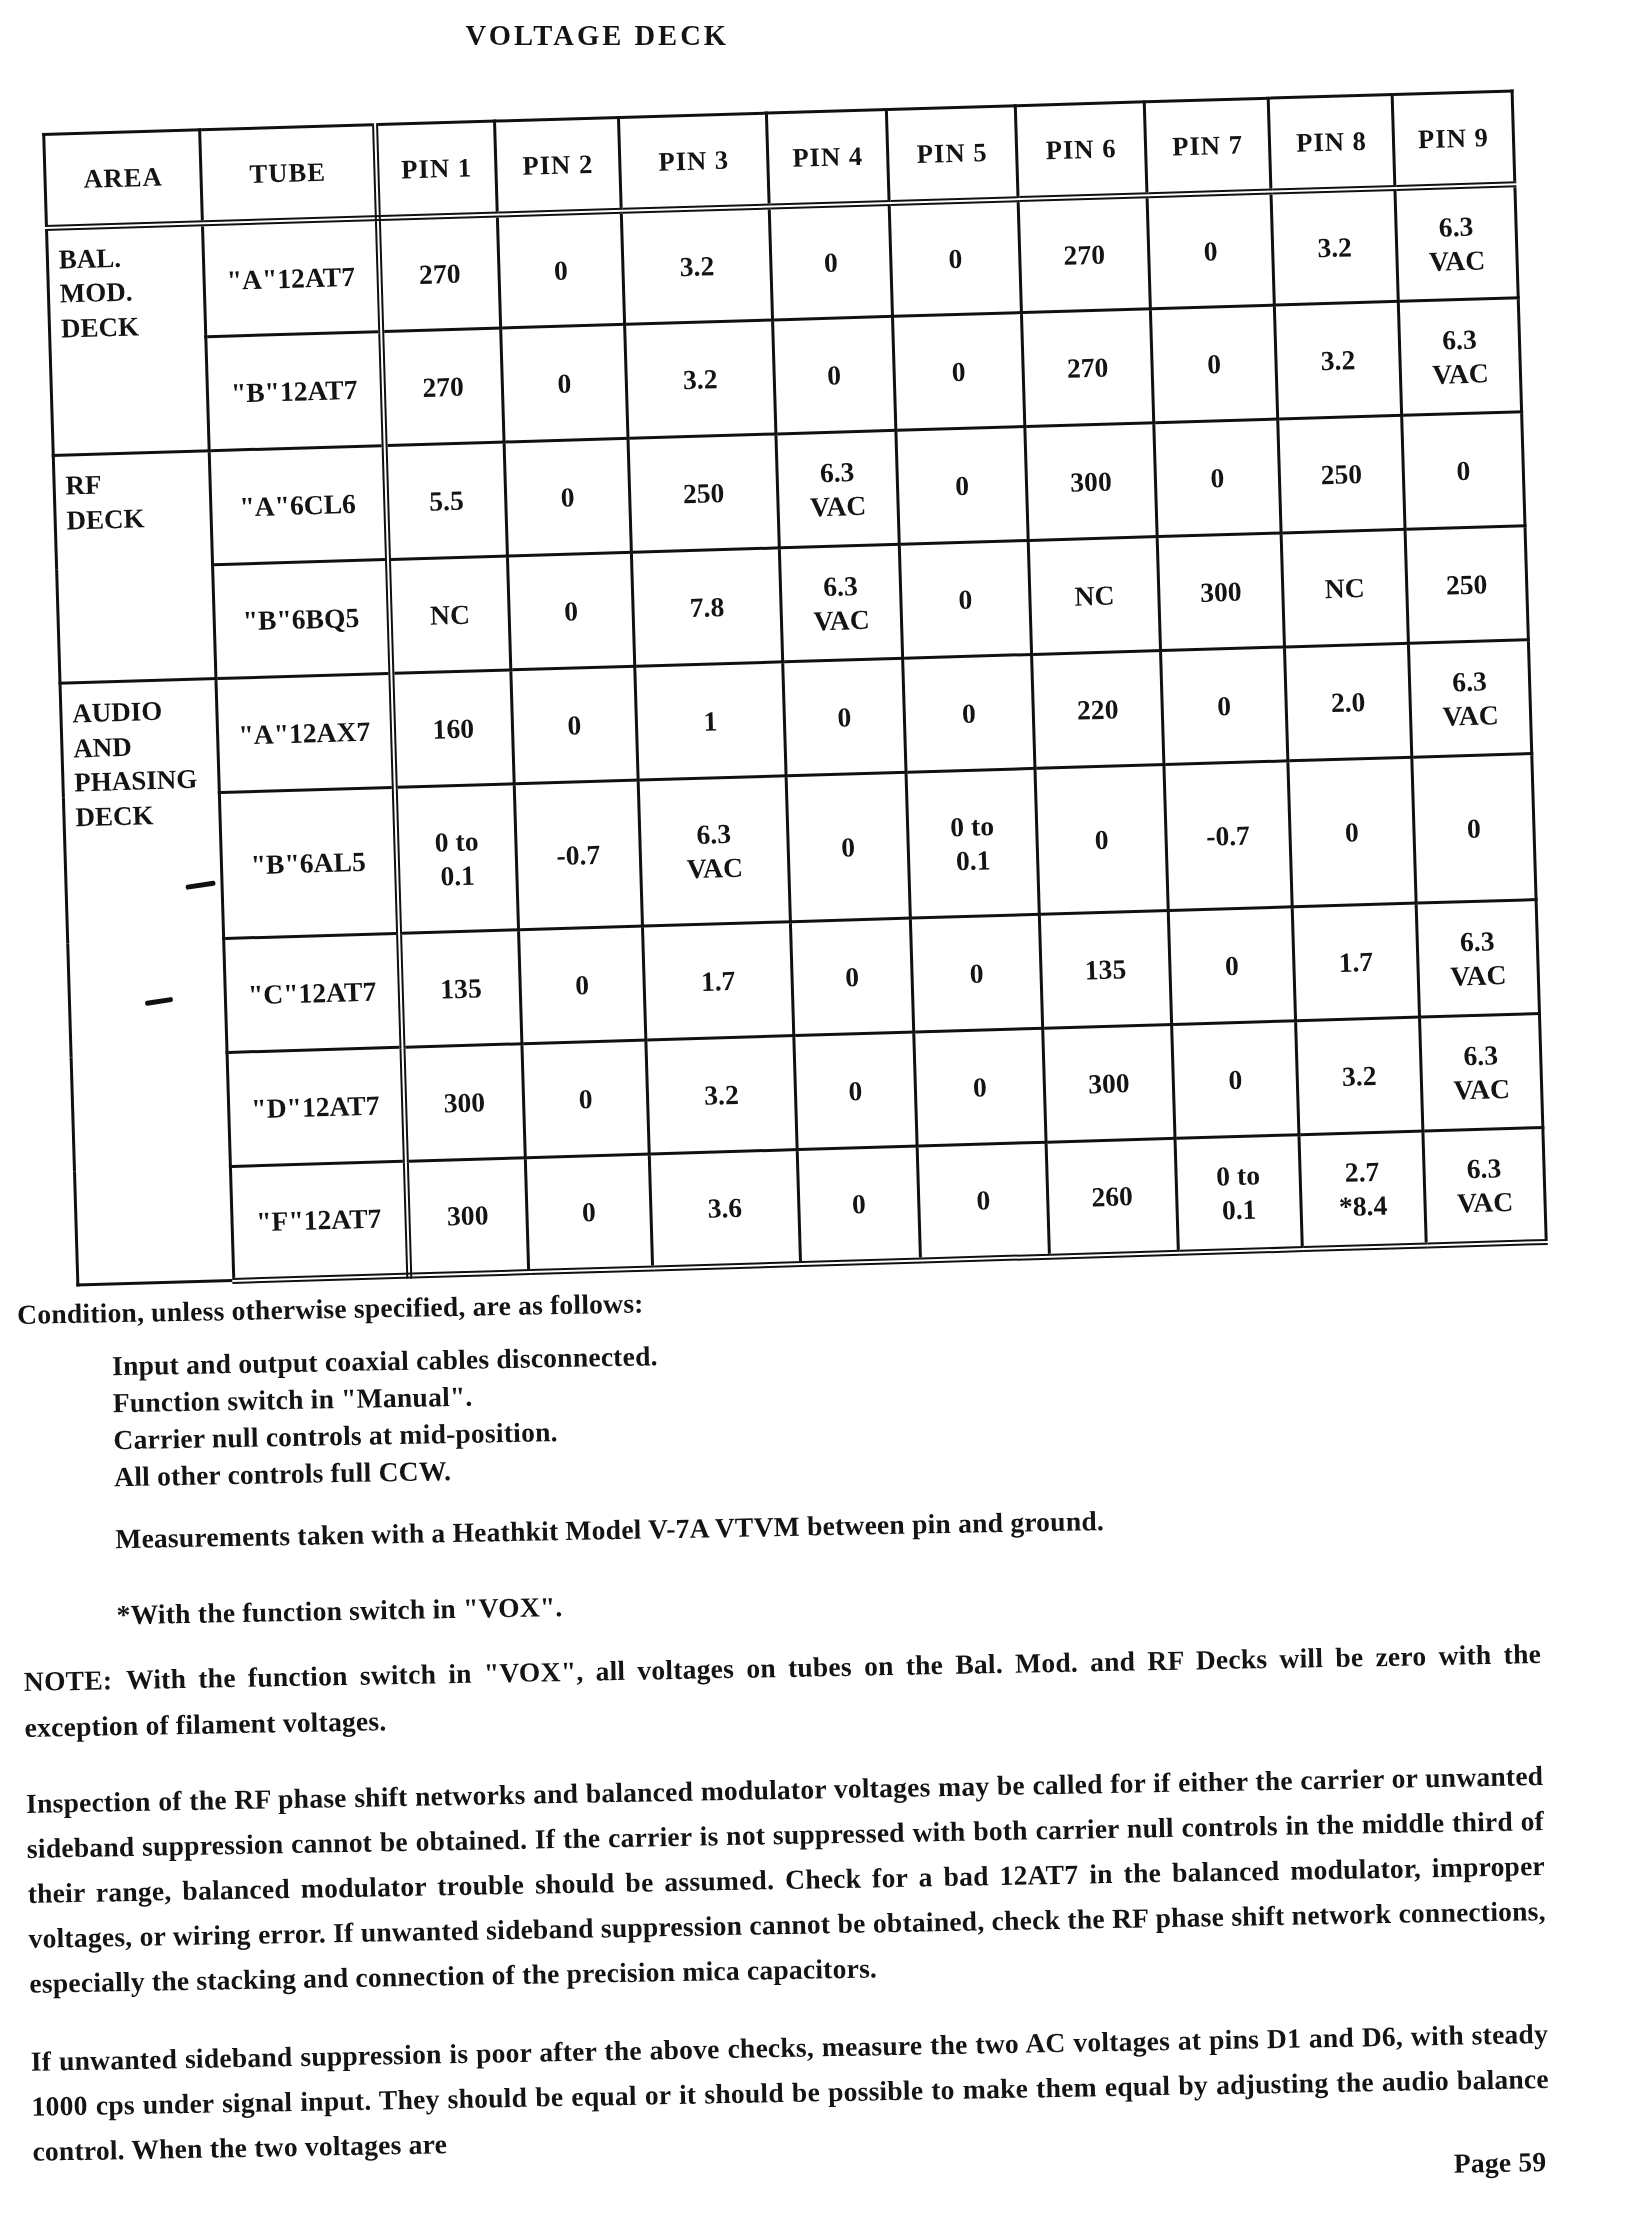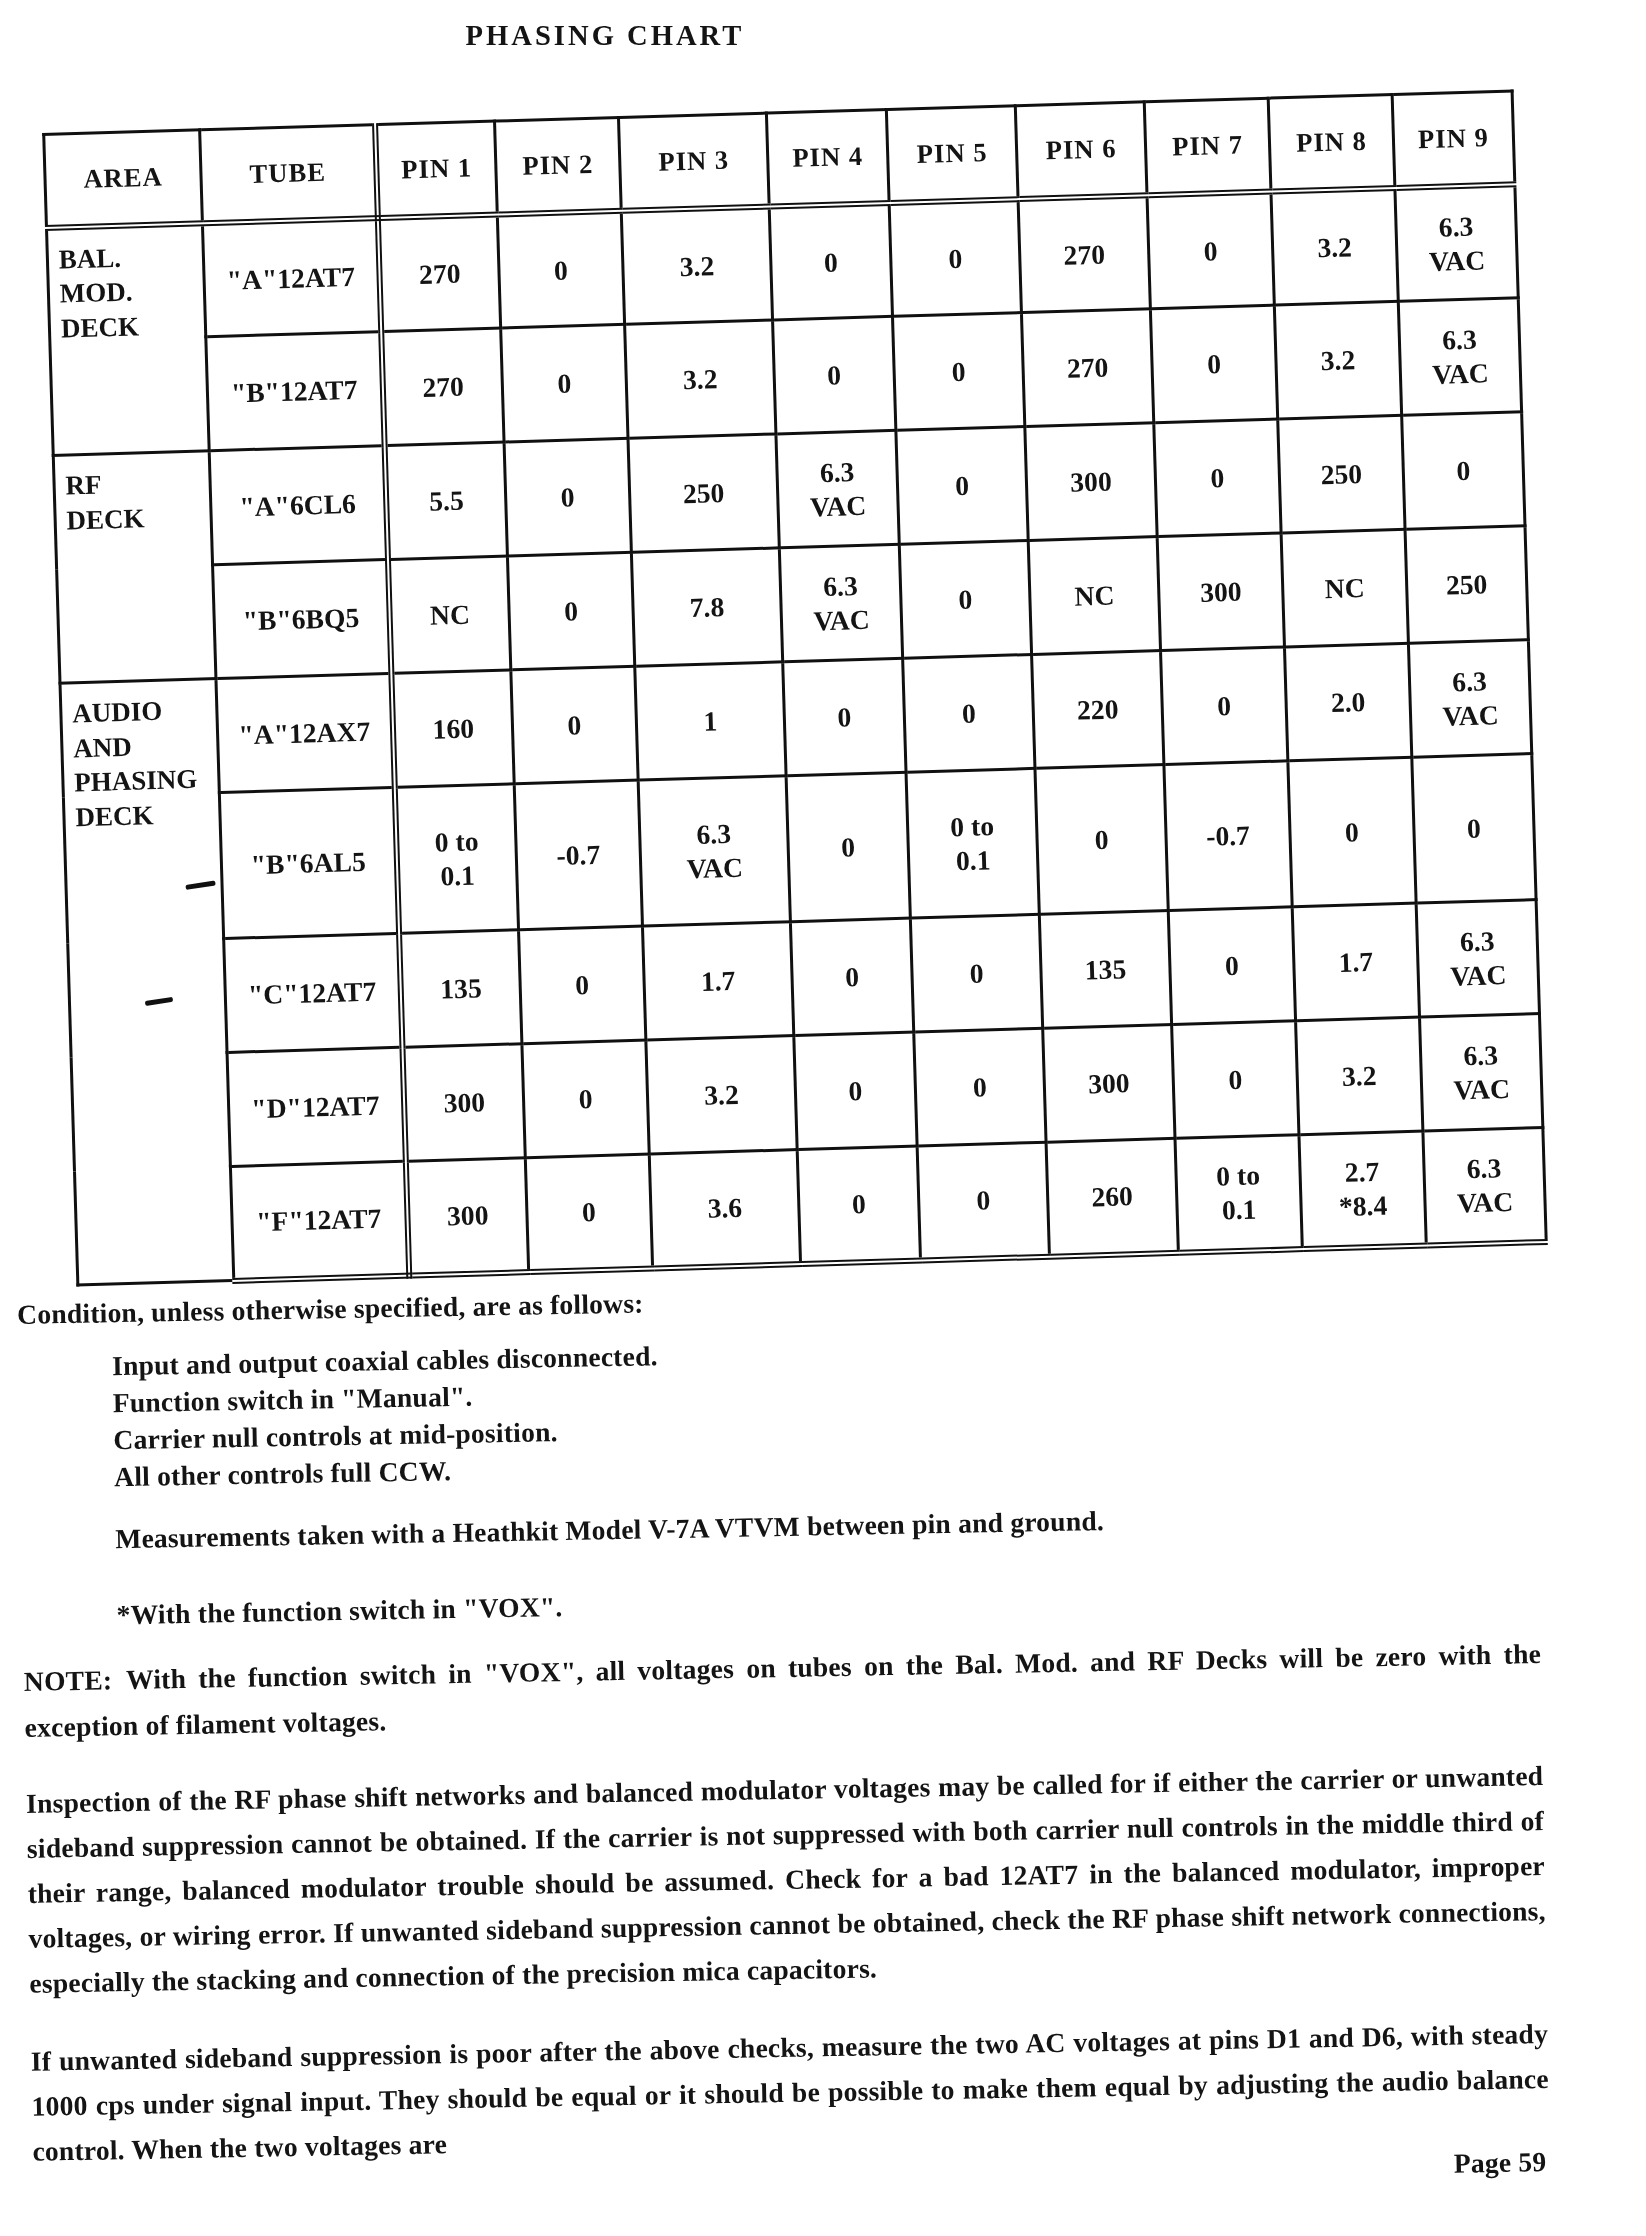--- a/index.html
+++ b/index.html
@@ -106,21 +106,21 @@
     text-align: right;
     padding-right: 3.9px;
     font-size: 27.6px;
   }
 </style>
 </head>
 <body>
 
 <div class="sheet">
 
-  <div class="page-title">PHASING CHART</div>
+  <div class="page-title">VOLTAGE DECK</div>
 
   <div class="table-wrap">
     <table class="vchart">
       <colgroup>
         <col style="width:156px">
           <col style="width:175px">
           <col style="width:120px">
         <col style="width:124px">
           <col style="width:148px">
           <col style="width:120px">

